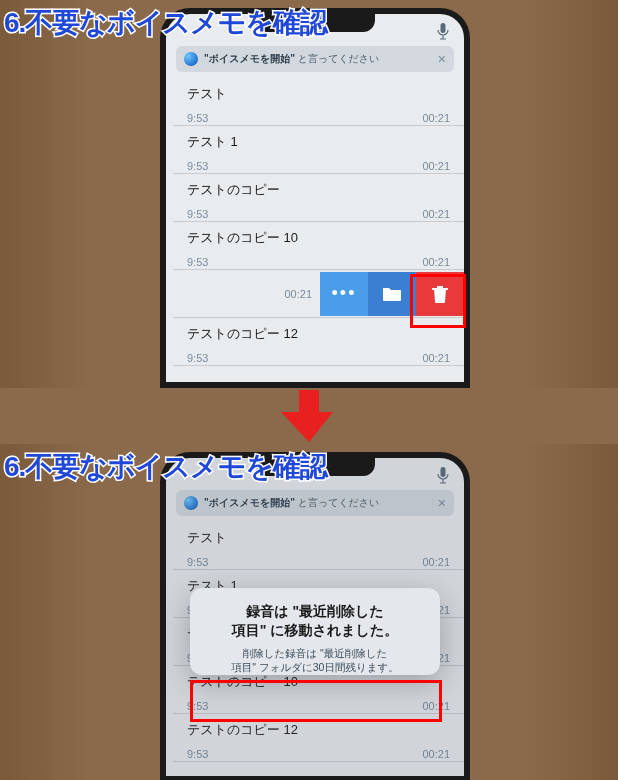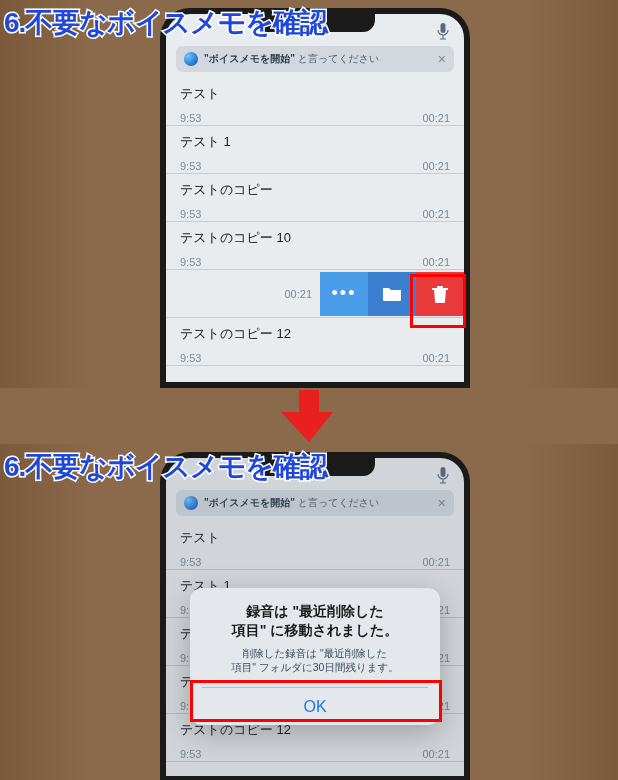--- a/index.html
+++ b/index.html
@@ -75,20 +75,21 @@
   .siri-bold { font-weight: 600; color: #2a3a4a; }
   .siri-close {
     position: absolute; right: 8px; top: 50%;
     transform: translateY(-50%);
     color: #7a8a9a; font-size: 14px;
   }
   .list {
     position: absolute;
     top: 64px; left: 0; right: 0; bottom: 0;
     overflow: hidden;
+    padding-left: 7px;
   }
   .row {
     position: relative;
     height: 48px;
     border-bottom: 1px solid #c8ccd0;
     padding: 6px 14px 0 14px;
     display: flex;
     flex-direction: column;
     justify-content: center;
   }
@@ -317,18 +318,17 @@
       <div class="dim-overlay"></div>
       <div class="alert">
         <div class="alert-title">
           <span>録音は "最近削除した</span><br>
           <span>項目" に移動されました。</span>
         </div>
         <div class="alert-msg">
           <span>削除した録音は "最近削除した</span><br>
           <span>項目" フォルダに30日間残ります。</span>
         </div>
-        <div class="alert-btn">OK</div>
       </div>
     </div>
   </div>
   <div class="highlight-box" style="top:236px; left:190px; width:252px; height:42px;"></div>
 </div>
 
 </body></html>

